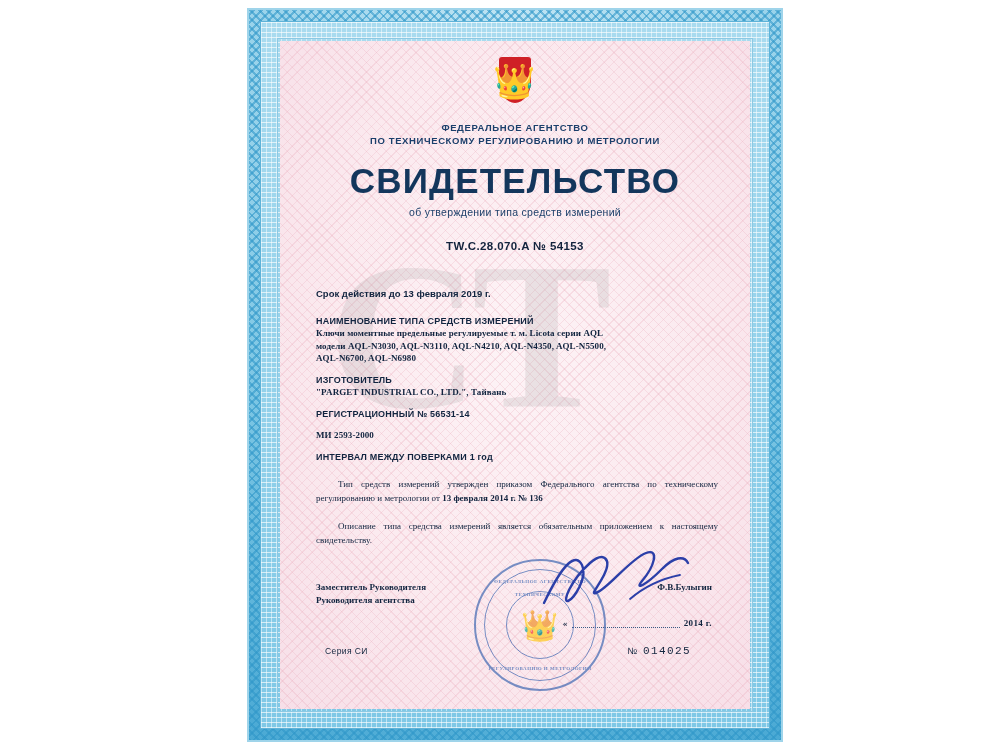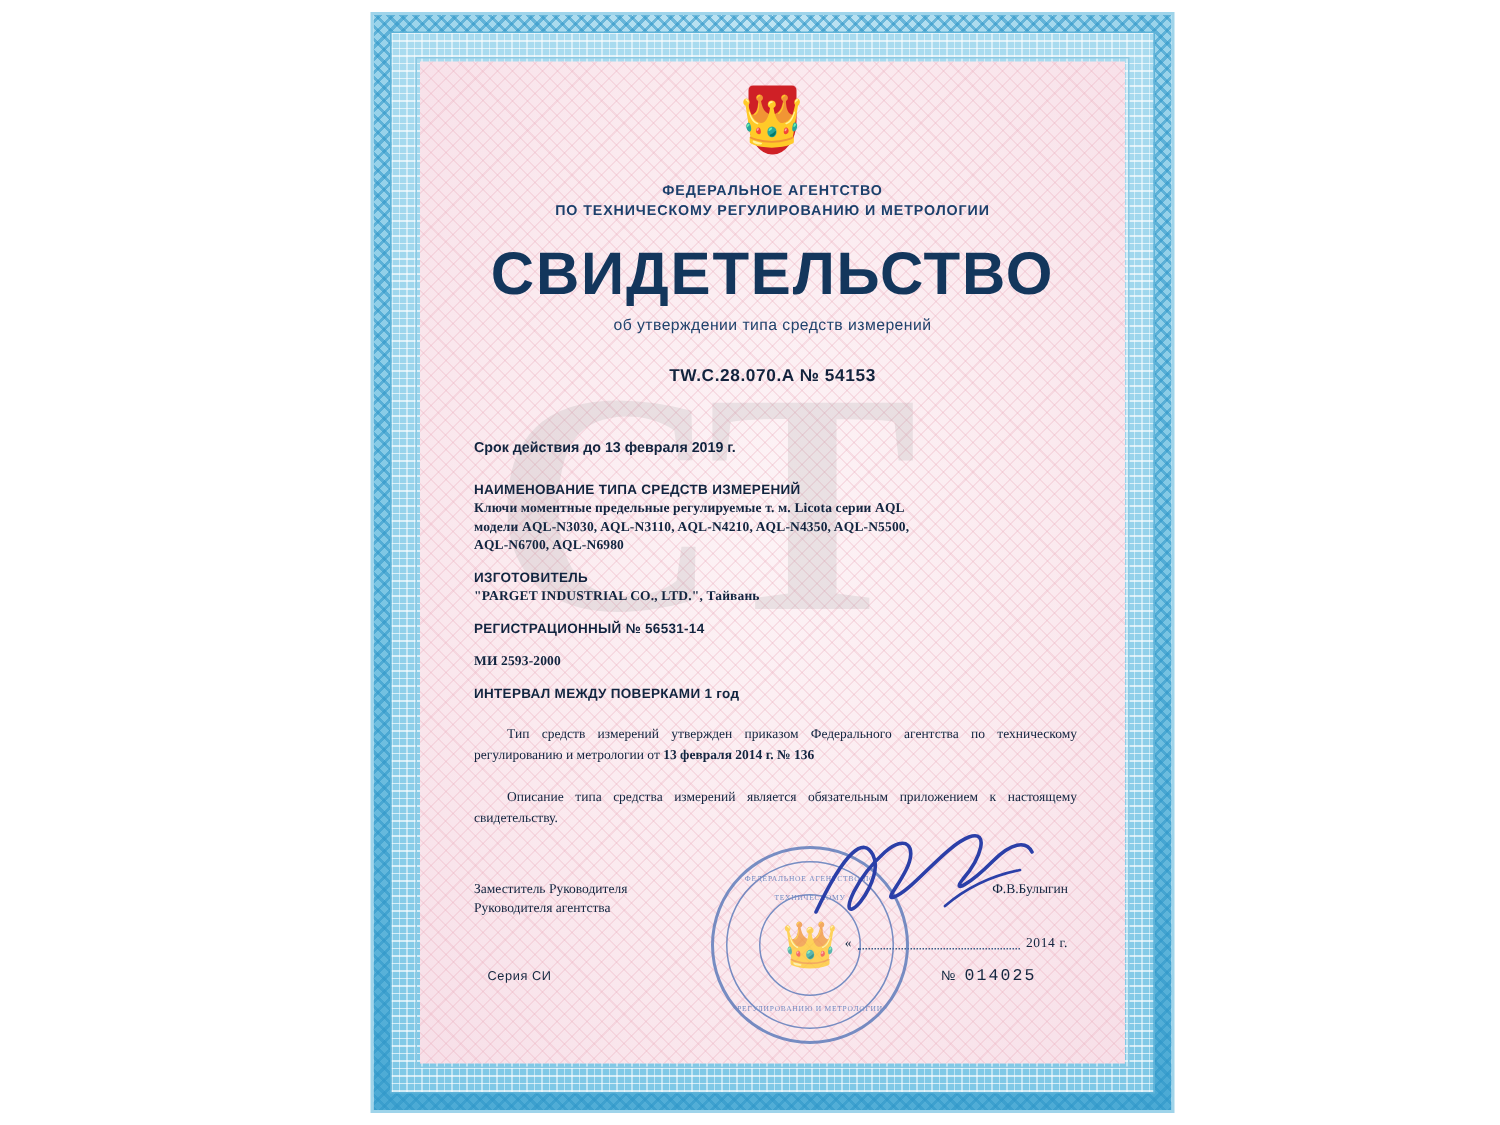--- a/index.html
+++ b/index.html
@@ -124,21 +124,21 @@
     letter-spacing: 0.6px;
     line-height: 13px;
     color: #1b3f6b;
     margin-top: 6px;
     font-weight: bold;
   }
 
   
   .title {
     text-align: center;
-    font-size: 40px;
+    font-size: 35px;
     font-weight: bold;
     letter-spacing: 1.2px;
     color: #13365c;
     margin-top: 14px;
     font-family: "Liberation Sans", sans-serif;
   }
   .subtitle {
     text-align: center;
     font-size: 10.5px;
     color: #20426c;
@@ -192,20 +192,21 @@
 
   
   .sign-area {
     position: relative;
     margin-top: 34px;
     padding-left: 10px;
     font-size: 9px;
     line-height: 13px;
     color: #11243f;
     font-family: "Liberation Serif", serif;
+    font-weight: bold;
   }
   .sign-left { display: inline-block; }
   .sign-name {
     position: absolute;
     right: 12px;
     top: 0;
     font-size: 9px;
   }
   .date-line {
     position: absolute;

